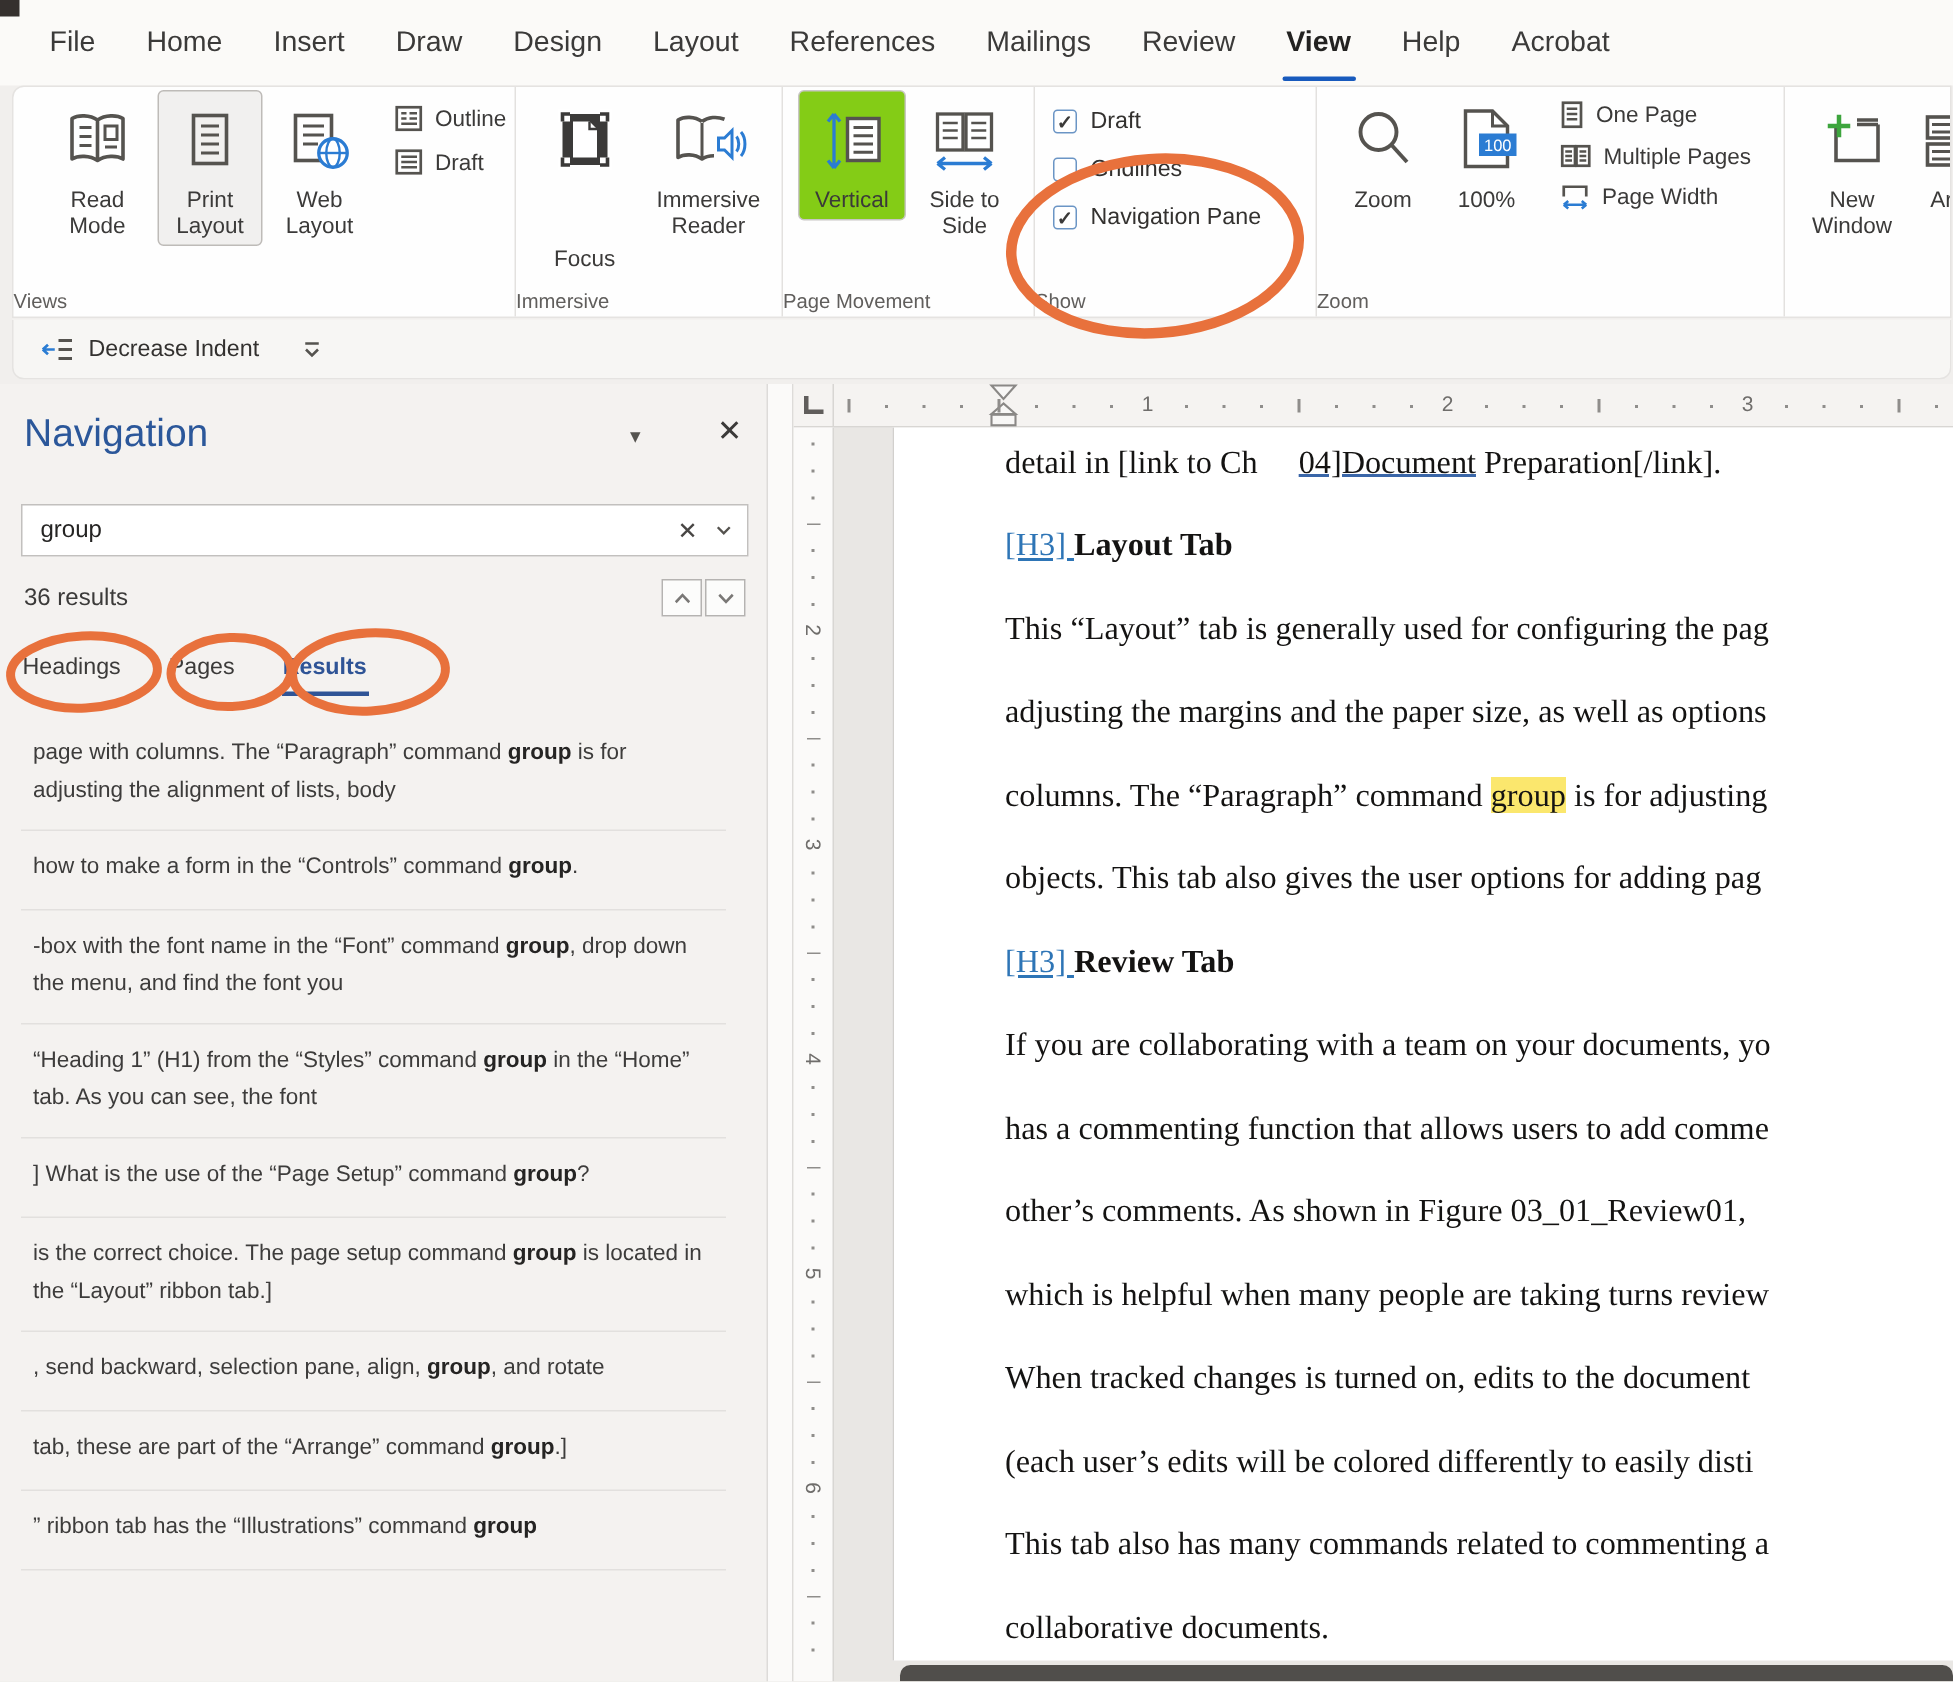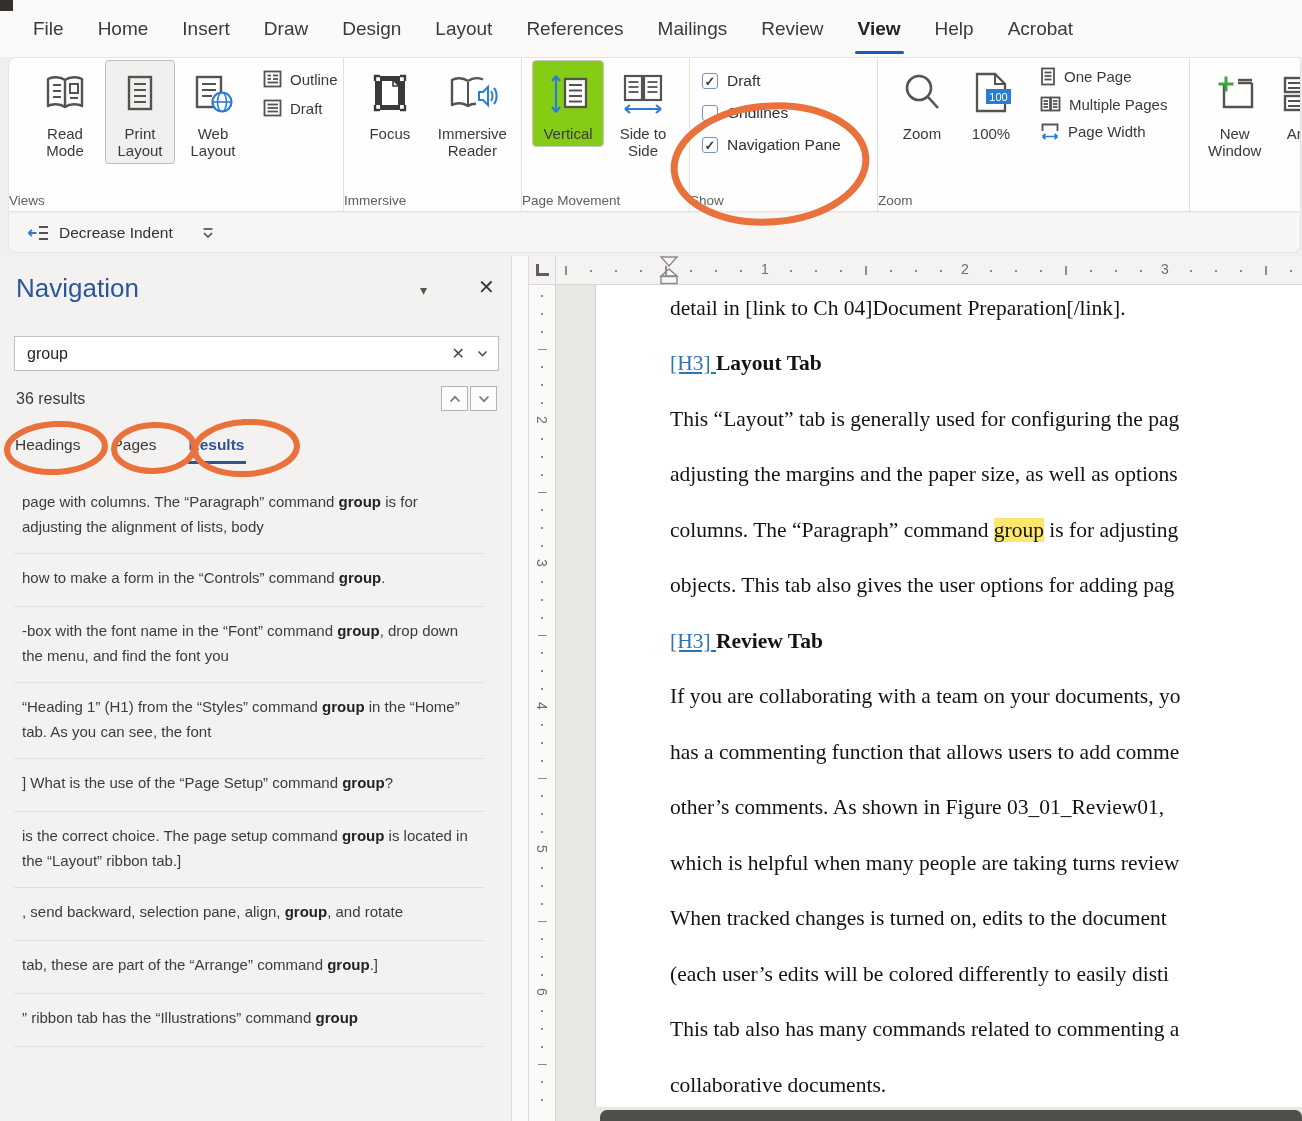--- a/index.html
+++ b/index.html
@@ -73,21 +73,21 @@
   #vruler{left:0;top:29px;width:27px;height:836px;background:#fbfaf9;border-right:1px solid #d8d6d3;box-sizing:border-box;position:absolute;}
   .vdot{position:absolute;left:12px;width:2px;height:2px;background:#8f8d8b;}
   .vline{position:absolute;left:9px;width:9px;height:1.5px;background:#8f8d8b;}
   .vnum{position:absolute;left:6px;width:14px;text-align:center;font-size:14px;color:#6f6d6b;transform:rotate(90deg);}
   #page{left:66px;top:29px;width:707px;height:822px;background:#ffffff;border-left:1px solid #d2d0cd;box-sizing:border-box;}
   #figure-bar{left:71px;top:854px;width:702px;height:11px;background:#504e4b;border-radius:7px 7px 0 0;}
   .doc-line{position:absolute;left:141px;white-space:nowrap;font-family:"Liberation Serif",serif;font-size:21.5px;color:#141312;}
   .doc-line .db{font-weight:700;}
   .doc-line .dblue{color:#2e75b6;text-decoration:underline;}
   .doc-line .dhl{background:#fbe76d;}
-  .doc-line .du{text-decoration-color:#3a66a8;text-decoration-thickness:1.5px;}
+  .doc-line .du{text-decoration:underline;text-decoration-color:#3a66a8;text-decoration-thickness:1.5px;margin-left:22px;}
 
   
   #annotations{left:0;top:0;pointer-events:none;}
 
   svg{display:block;}
 </style>
 </head>
 <body>
 
 <div class="abs" id="menubar">
@@ -176,21 +176,21 @@
             </span>
           <span>Draft</span>
         </div>
       </div>
     </div>
     <div class="glabel">Views</div>
   </div>
 
   <div class="rgroup" style="width:178px;">
     <div class="gcontent" style="padding-left:12px;">
-      <div class="bigbtn" style="width:56px;">
+      <div class="bigbtn" style="width:56px;gap:39px;">
         <span class="bicon">
           <svg width="42" height="44" viewBox="0 0 42 44" fill="none">
             <rect x="6" y="4" width="30" height="34" fill="#3b3a39"></rect>
             <path d="M13 9 H24 L29 14 V33 H13 Z" fill="#ffffff"></path>
             <path d="M24 9 V14 H29" fill="none" stroke="#3b3a39" stroke-width="1.6"></path>
             <rect x="3" y="1" width="8" height="8" fill="#fff"></rect>
               <rect x="31" y="1" width="8" height="8" fill="#fff"></rect>
             <rect x="3" y="33" width="8" height="8" fill="#fff"></rect>
               <rect x="31" y="33" width="8" height="8" fill="#fff"></rect>
             <path d="M6 9 V4 H11 M31 4 H36 V9 M36 33 V38 H31 M11 38 H6 V33" stroke="#3b3a39" stroke-width="2.4" fill="none"></path>

